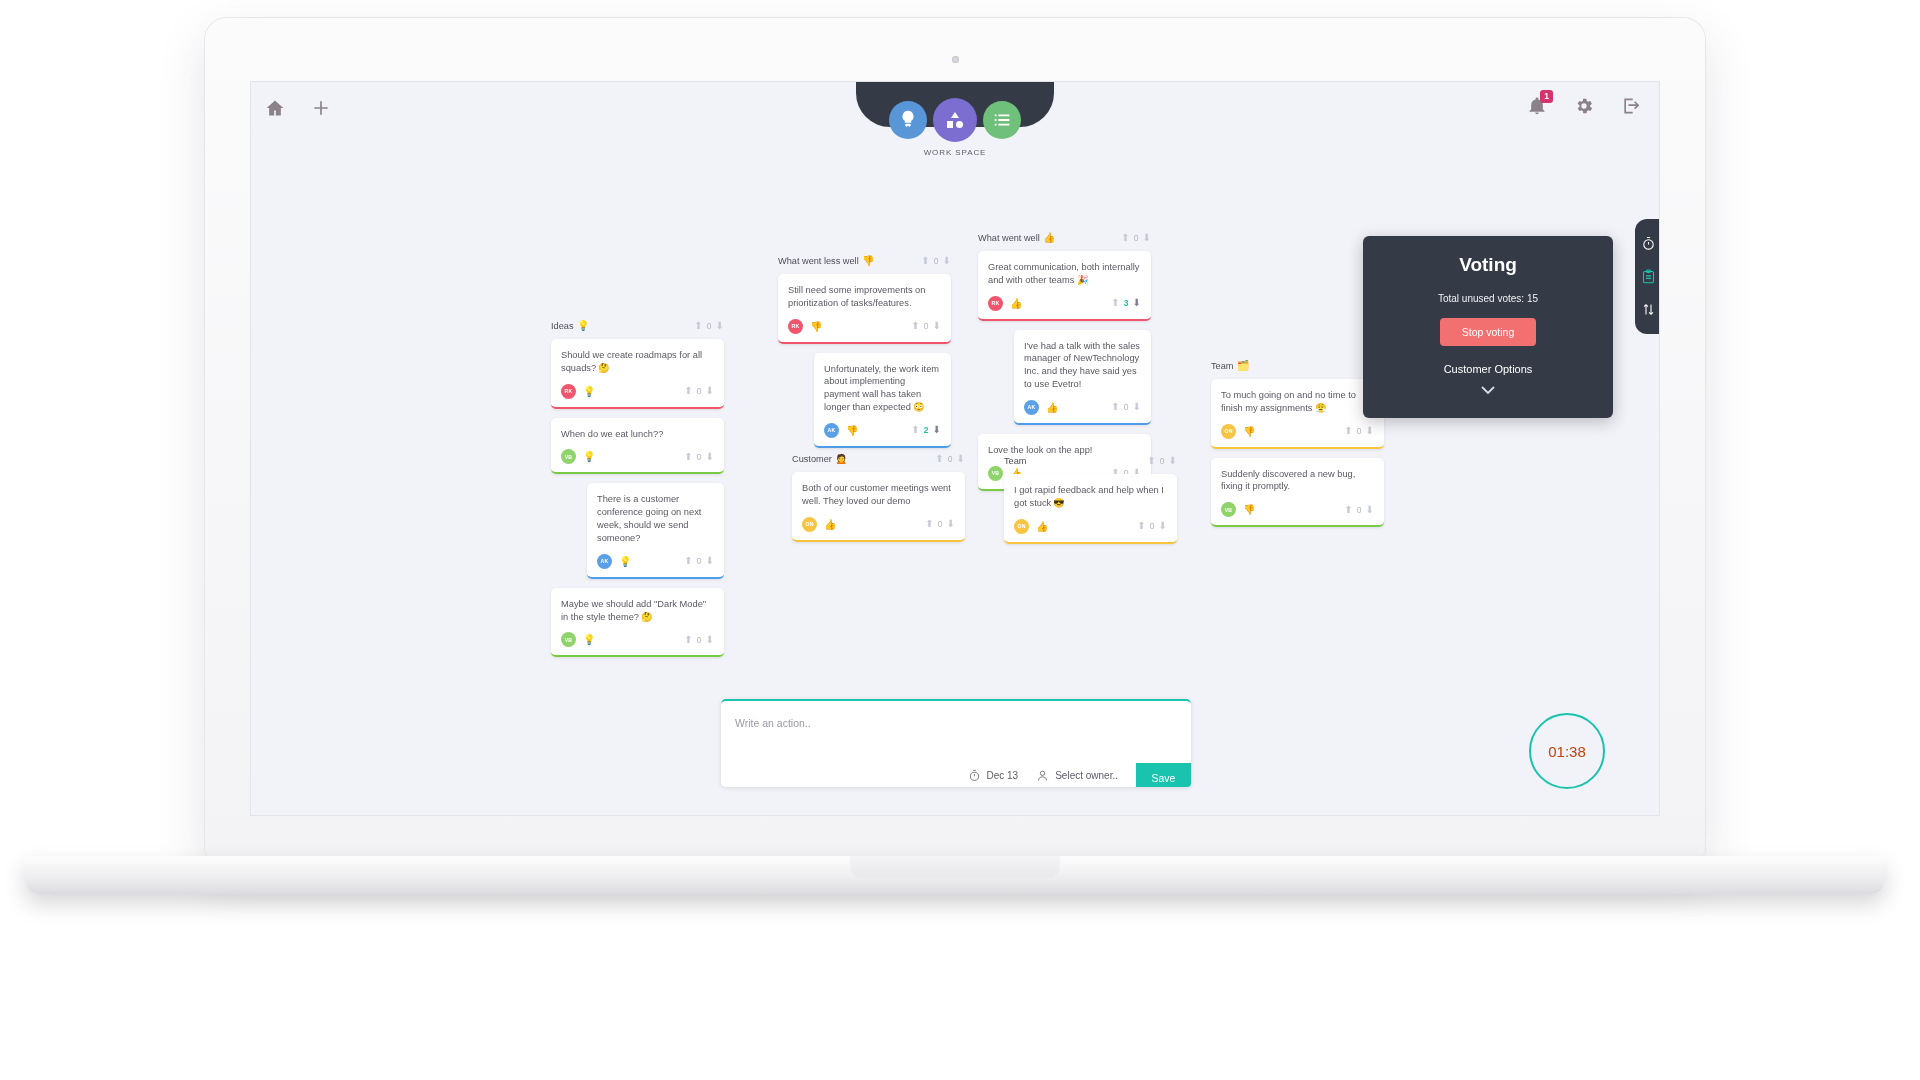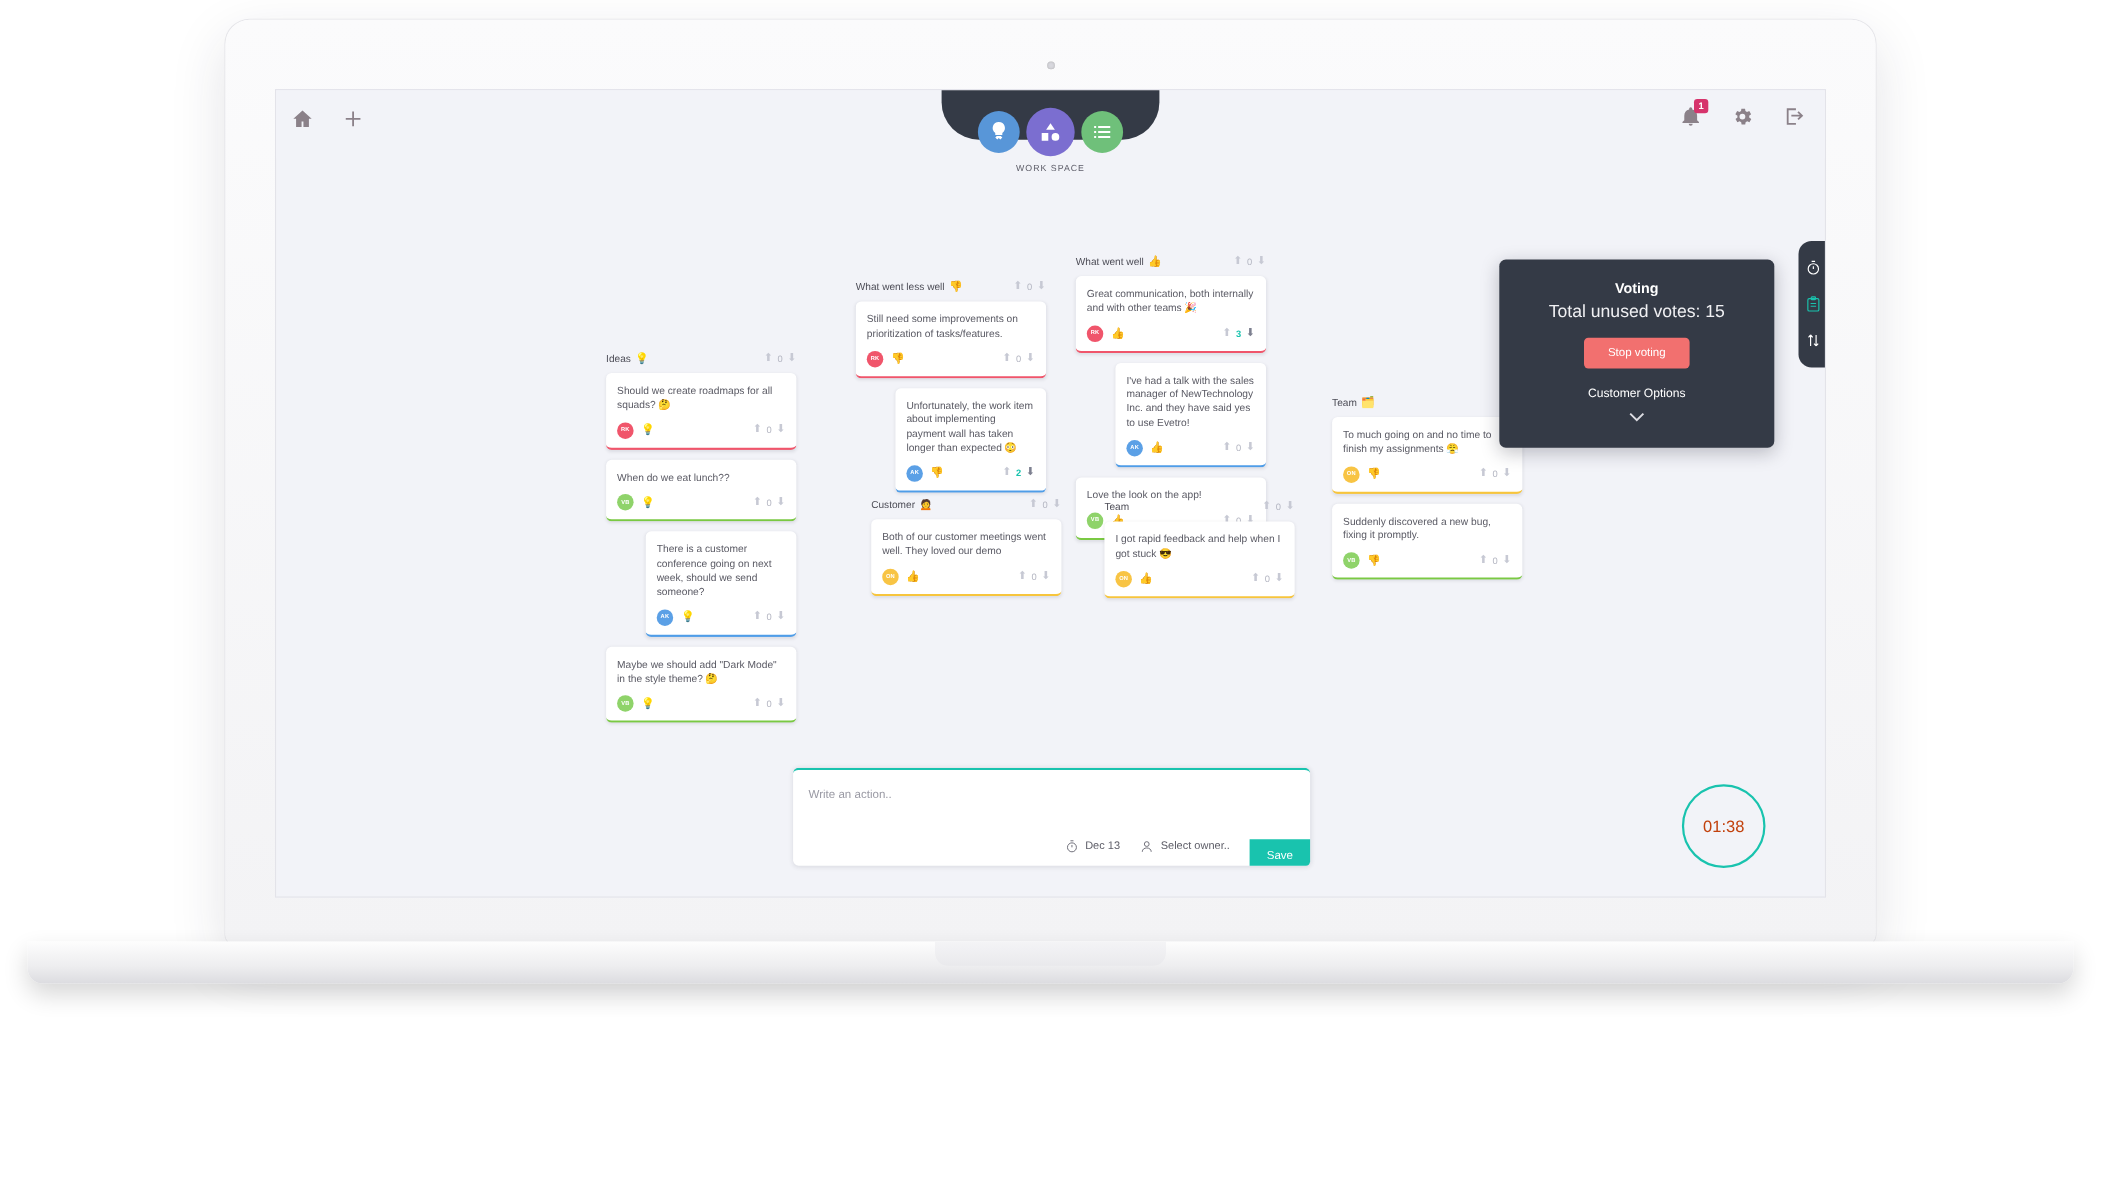--- a/index.html
+++ b/index.html
@@ -159,22 +159,22 @@
     position: absolute; right: 48px; top: 92px;
     width: 250px;
     background: #343a46;
     border-radius: 6px;
     padding: 18px 16px 20px 16px;
     text-align: center;
     color: #fff;
     z-index: 40;
     box-shadow: 0 4px 16px rgba(20,20,35,.25);
   }
-  .voting-title { font-size: 13px; font-weight: bold; margin-bottom: 6px; }
-  .voting-sub { font-size: 16px; margin-bottom: 14px; color: #f0f0f3; }
+  .voting-title { font-size: 19px; font-weight: bold; margin-bottom: 17px; }
+  .voting-sub { font-size: 10px; margin-bottom: 14px; color: #f0f0f3; }
   .stop-btn {
     display: inline-block;
     background: #f2706f; color: #fff;
     border: none; border-radius: 4px;
     font-size: 10.5px; padding: 8px 22px; cursor: pointer;
     font-family: inherit;
   }
   .adv-opts { margin-top: 17px; font-size: 11px; color: #fff; cursor: pointer; }
   .adv-chevron { margin-top: 8px; font-size: 13px; color: #dcdce2; cursor: pointer; }
 
@@ -201,21 +201,21 @@
     box-shadow: 0 1px 5px rgba(30,30,50,.12);
     z-index: 35;
   }
   .composer-input {
     width: 100%; border: none; outline: none; resize: none;
     font-family: inherit; font-size: 10.5px; color: #6a6a74;
     padding: 16px 14px 0 14px; height: 52px; background: transparent;
   }
   .composer-input::placeholder { color: #9a9aa4; }
   .composer-foot {
-    display: flex; align-items: flex-start; justify-content: flex-end;
+    display: flex; align-items: center; justify-content: flex-end;
     gap: 18px; padding: 6px 0 0 0; height: 30px;
   }
   .comp-item {
     display: flex; align-items: center; gap: 6px;
     font-size: 10px; color: #5d5d67; cursor: pointer;
   }
   .comp-item svg { width: 13px; height: 13px; fill: none; stroke: #6a6a74; stroke-width: 1.6; }
   .save-btn {
     background: #19c3ae; color: #fff; border: none;
     font-family: inherit; font-size: 10.5px;

